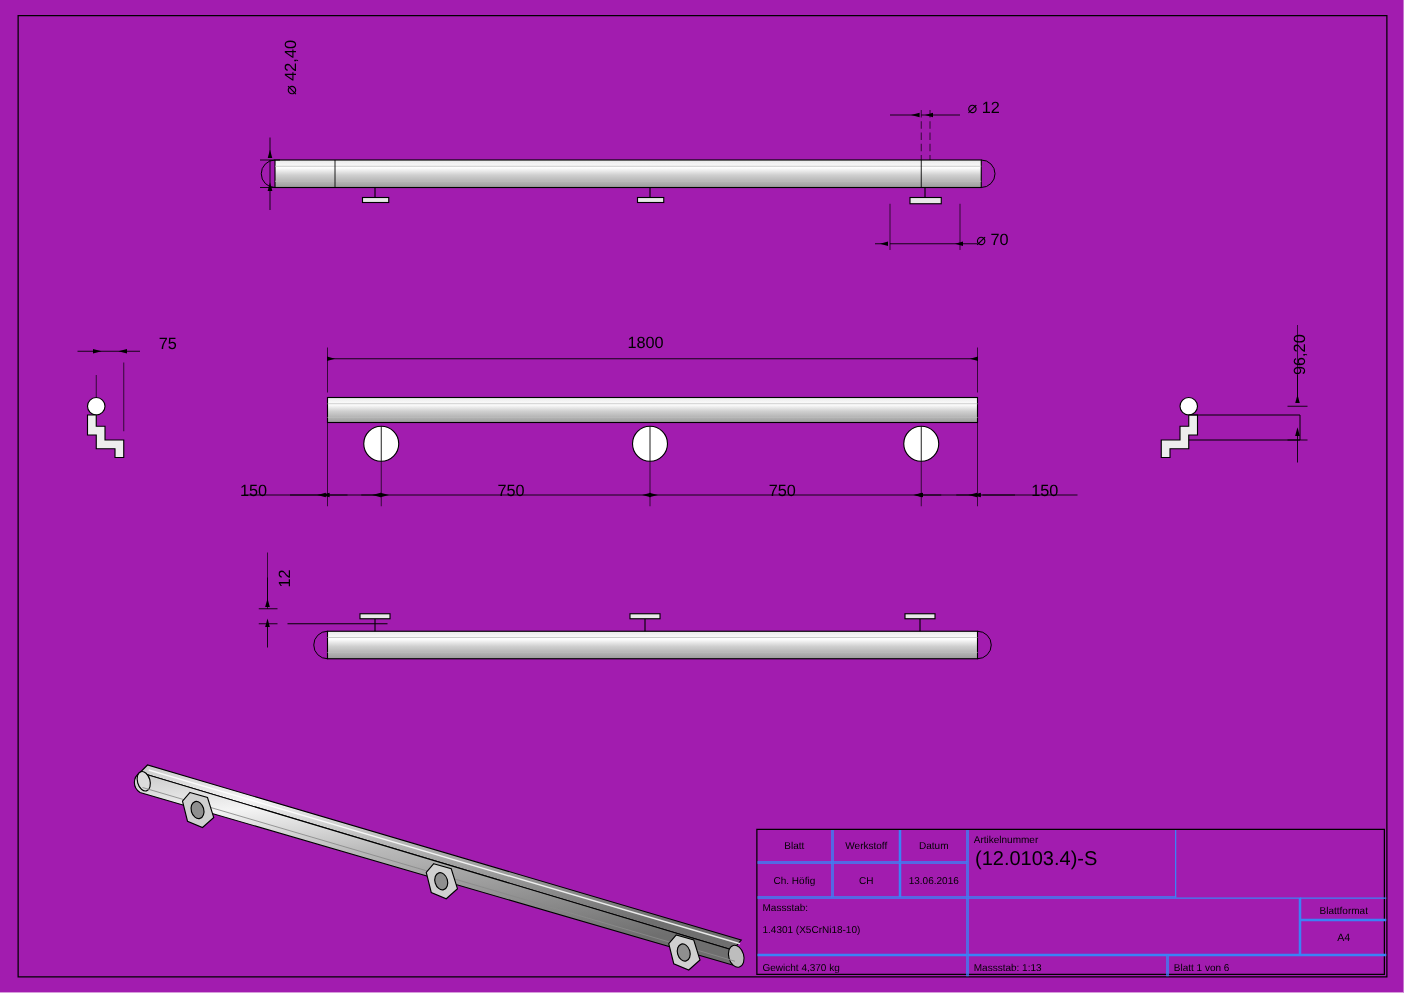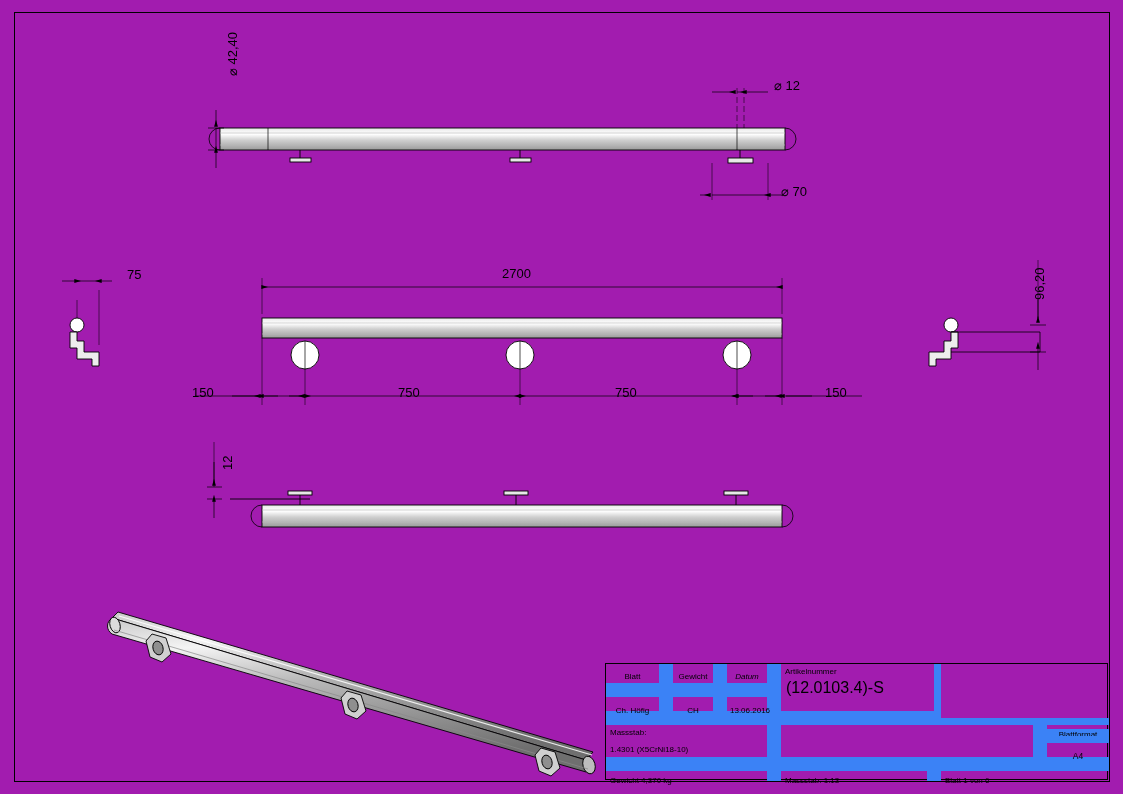--- a/index.html
+++ b/index.html
@@ -5,21 +5,21 @@
   html, body { margin:0; padding:0; background:#ffffff; }
   body { width:1123px; height:794px; font-family:"Liberation Sans", sans-serif; color:#000; }
   #sheet { position:relative; width:1123px; height:794px; overflow:hidden; background:#a21caf; }
   .frame { position:absolute; left:14px; top:12px; width:1094px; height:768px; border:1px solid #000; }
   svg.draw { position:absolute; left:0; top:0; width:1123px; height:794px; }
   .dimtxt { position:absolute; font-size:13px; color:#000; white-space:nowrap; }
   .rot90 { transform: rotate(-90deg); transform-origin: left top; }
   
   .tb { position:absolute; left:605px; top:663px; width:503px; height:117px; border:1px solid #000; box-sizing:border-box; }
   .tb .cell { position:absolute; box-sizing:border-box; font-size:8.5px; }
-  .tb .bd { border:7px solid #3b82f6; }
+  .tb .bd { border:1px solid #3b82f6; }
   .tb .lbl { font-size:8px; padding:2px 3px; }
   .tb .ctr { text-align:center; }
   .artnum { font-size:16px; letter-spacing:0px; }
   .a4 { font-size:16px; }
 </style>
 </head>
 <body>
 
 <div id="sheet">
 
@@ -181,33 +181,33 @@
     </g>
   </svg>
 
   <div class="dimtxt rot90" style="left:225px; top:76px;">⌀ 42,40</div>
   <div class="dimtxt" style="left:774px; top:78px;">⌀ 12</div>
   <div class="dimtxt" style="left:781px; top:184px;">⌀ 70</div>
 
   <div class="dimtxt" style="left:127px; top:267px;">75</div>
   <div class="dimtxt rot90" style="left:1032px; top:300px;">96,20</div>
 
-  <div class="dimtxt" style="left:502px; top:266px;">2700</div>
+  <div class="dimtxt" style="left:502px; top:266px;">1800</div>
   <div class="dimtxt" style="left:192px; top:385px;">150</div>
   <div class="dimtxt" style="left:398px; top:385px;">750</div>
   <div class="dimtxt" style="left:615px; top:385px;">750</div>
   <div class="dimtxt" style="left:825px; top:385px;">150</div>
 
   <div class="dimtxt rot90" style="left:220px; top:470px;">12</div>
 
   <div class="tb">
 
     <div class="cell bd lbl ctr" style="left:0px; top:0px; width:60px; height:26px; line-height:22px; border-left:none; border-top:none;">Blatt</div>
-    <div class="cell bd lbl ctr" style="left:60px; top:0px; width:54px; height:26px; line-height:22px; border-top:none;">Gewicht</div>
-    <div class="cell bd lbl ctr" style="left:114px; top:0px; width:54px; height:26px; line-height:22px; border-top:none;font-style:italic;">Datum</div>
+    <div class="cell bd lbl ctr" style="left:60px; top:0px; width:54px; height:26px; line-height:22px; border-top:none;">Werkstoff</div>
+    <div class="cell bd lbl ctr" style="left:114px; top:0px; width:54px; height:26px; line-height:22px; border-top:none;">Datum</div>
 
     <div class="cell bd lbl ctr" style="left:0px; top:26px; width:60px; height:28px; line-height:24px; border-left:none;">Ch. Höfig</div>
     <div class="cell bd lbl ctr" style="left:60px; top:26px; width:54px; height:28px; line-height:24px;">CH</div>
     <div class="cell bd lbl ctr" style="left:114px; top:26px; width:54px; height:28px; line-height:24px;">13.06.2016</div>
 
     <div class="cell bd" style="left:0px; top:54px; width:168px; height:46px; border-left:none;">
       <div class="lbl" style="padding:3px 4px 0 4px;">Massstab:</div>
       <div class="lbl" style="padding:8px 4px 0 4px;">1.4301 (X5CrNi18-10)</div>
     </div>
     <div class="cell bd lbl" style="left:0px; top:100px; width:168px; height:17px; line-height:15px; padding-left:4px; border-left:none; border-bottom:none;">Gewicht 4,370 kg</div>

